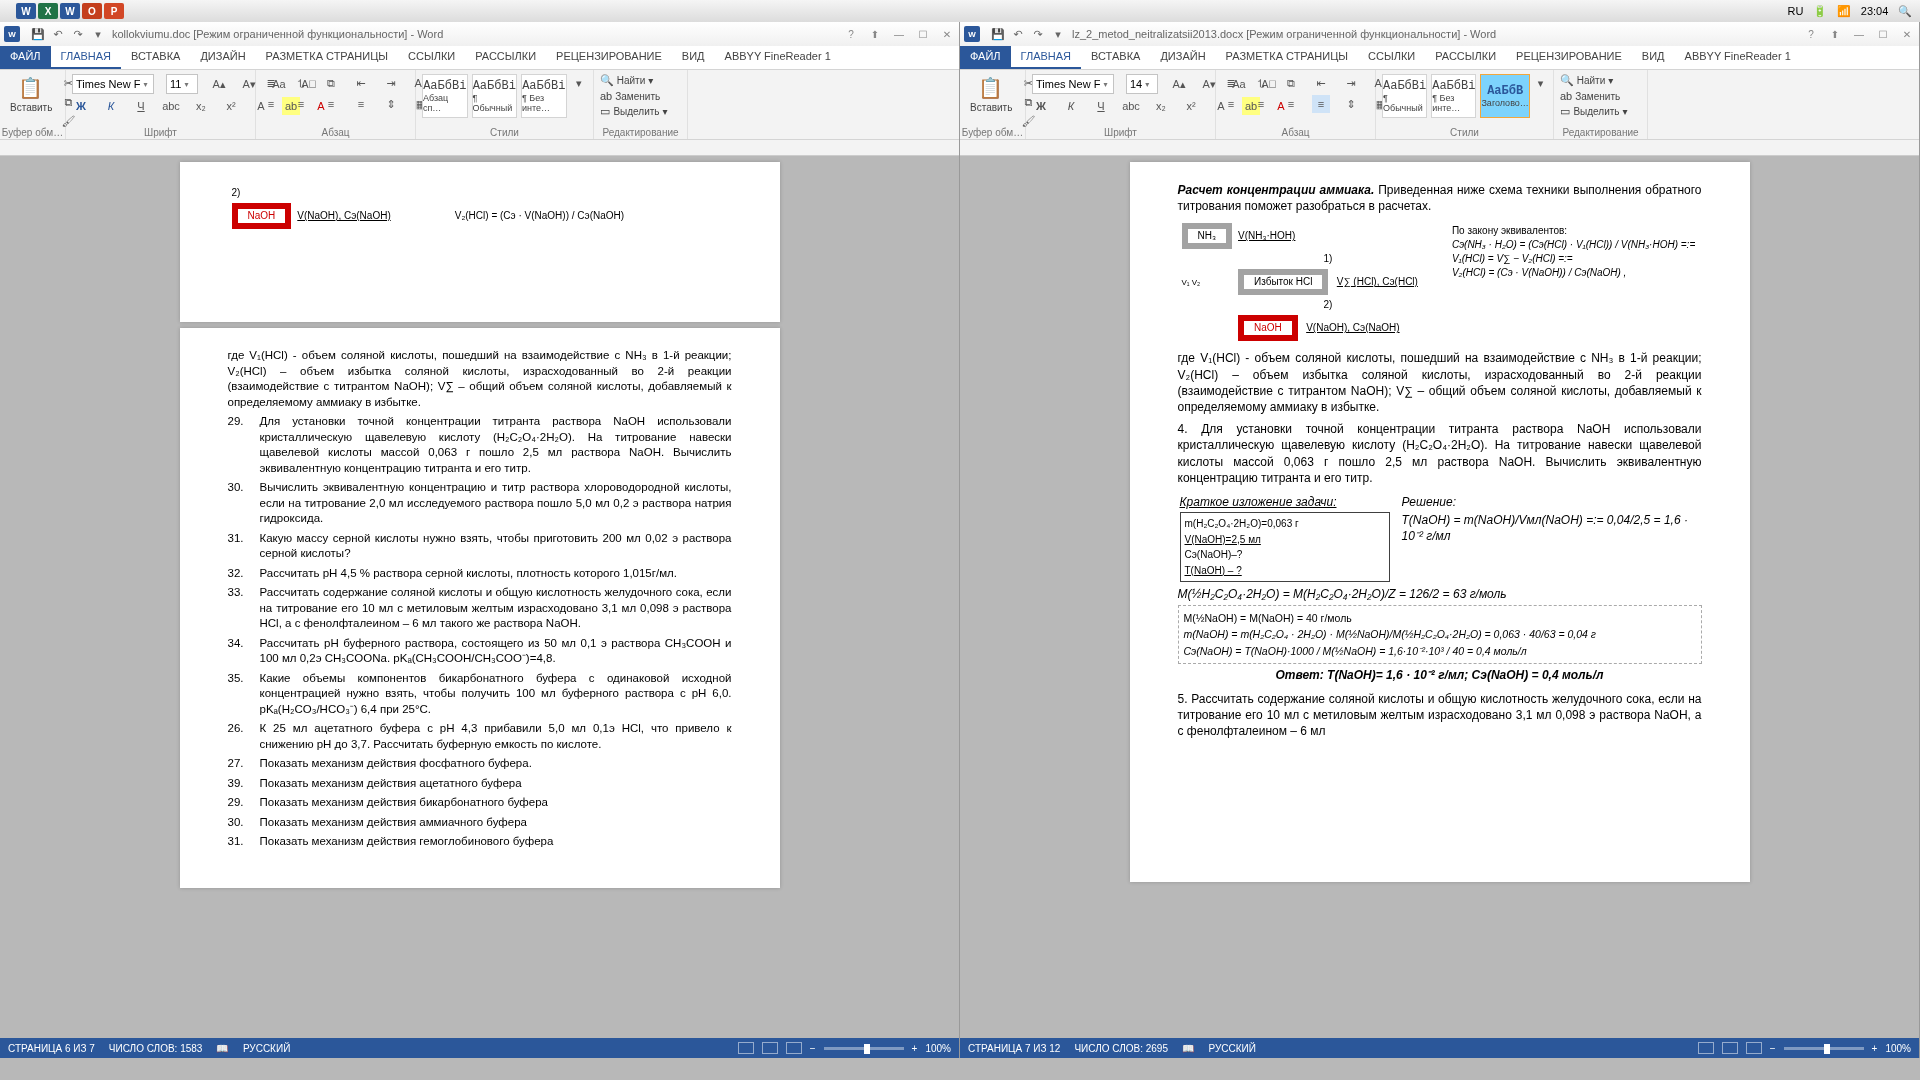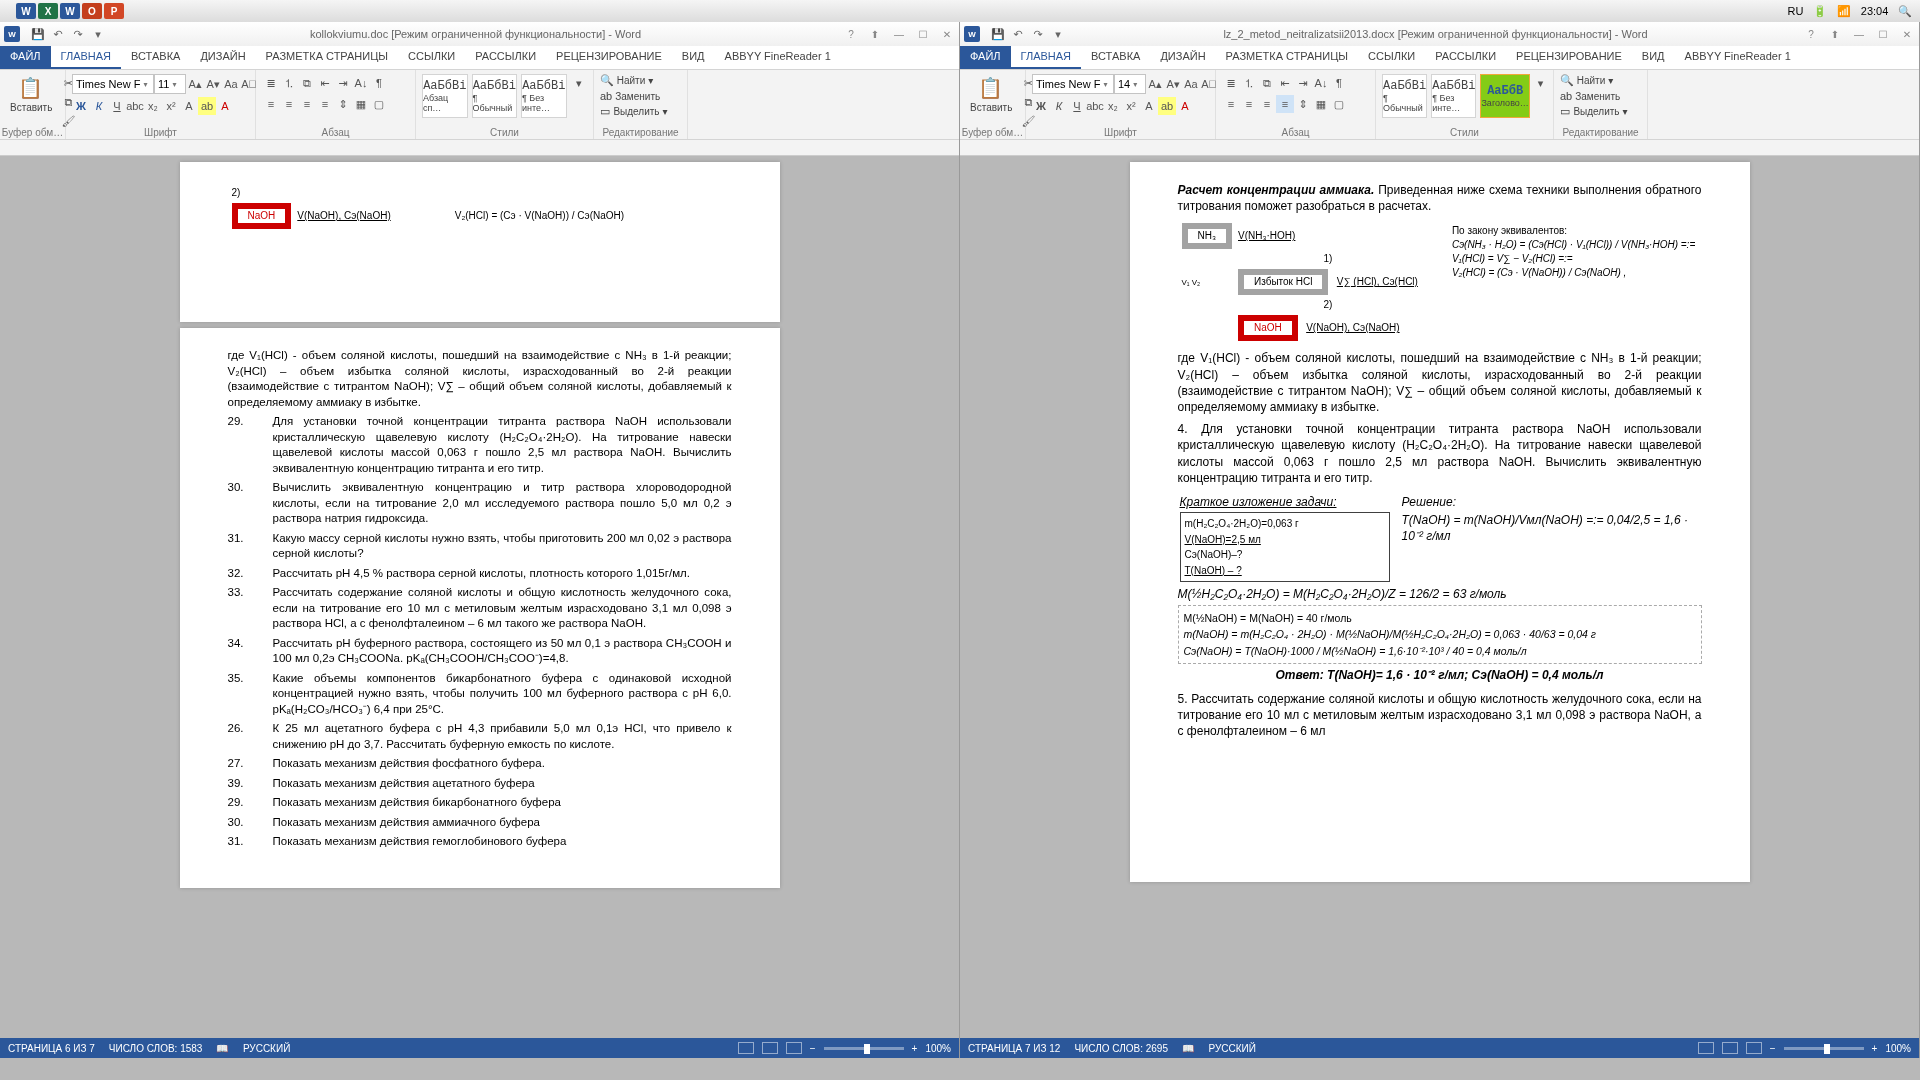--- a/index.html
+++ b/index.html
@@ -12,54 +12,54 @@
 .macbar .right { margin-left: auto; display: flex; gap: 10px; align-items: center; padding-left: 12px; }
 .app-ico { width:18px; height:18px; border-radius:2px; display:inline-flex; align-items:center; justify-content:center; color:#fff; font-weight:bold; font-size:9px;}
 .w{background:#2b579a}.x{background:#217346}.p{background:#d24726}.o{background:#c43e1c}
 
 .windows { display: flex; height: 1036px; }
 .word { width: 960px; background: #fff; display: flex; flex-direction: column; border-right: 1px solid #999; position: relative; }
 
 .titlebar { height: 24px; background: linear-gradient(#fff,#f0f0f0); display: flex; align-items: center; font-size: 11px; color: #666; }
 .qat { display: flex; gap: 4px; padding: 0 6px; align-items: center; }
 .qat span { width: 16px; height: 16px; display: inline-flex; align-items: center; justify-content: center; color: #666; font-size: 11px; }
-.title-txt { flex: 1; text-align: center; }
+.title-txt { flex: 1; text-align: left; }
 .winbtns { display: flex; }
 .winbtns span { width: 24px; height: 20px; display: inline-flex; align-items: center; justify-content: center; color: #888; font-size: 10px; }
 
 .tabs { height: 24px; background: #fff; display: flex; font-size: 11px; border-bottom: 1px solid #d4d4d4; }
 .tab { padding: 4px 10px; color: #444; cursor: pointer; }
 .tab.file { background: #2b579a; color: #fff; }
 .tab.active { color: #2b579a; border-bottom: 2px solid #2b579a; padding-bottom: 2px; }
 
 .ribbon { height: 70px; background: #f3f3f3; border-bottom: 1px solid #d4d4d4; display: flex; font-size: 10px; }
 .rgroup { border-right: 1px solid #e0e0e0; padding: 2px 6px; display: flex; flex-direction: column; position: relative; }
 .rgroup .glabel { position: absolute; bottom: 1px; left: 0; right: 0; text-align: center; color: #777; font-size: 10px; }
 .rgroup .gbody { flex: 1; display: flex; align-items: flex-start; gap: 3px; padding-top: 2px; }
 .bigbtn { display: flex; flex-direction: column; align-items: center; gap: 2px; padding: 2px 4px; }
 .bigbtn .ico { font-size: 20px; color: #666; }
 .bigbtn .lbl { font-size: 10px; color: #444; white-space: nowrap; }
 .col { display: flex; flex-direction: column; gap: 1px; }
-.row { display: flex; gap: 0; align-items: center; }
+.row { display: flex; gap: 12px; align-items: center; }
 .smbtn { width: 18px; height: 18px; display: inline-flex; align-items: center; justify-content: center; color: #555; border: 1px solid transparent; font-size: 11px; }
 .combo { height: 20px; border: 1px solid #c4c4c4; background: #fff; font-size: 11px; padding: 0 3px; display: flex; align-items: center; gap: 3px; }
 .combo .dd { font-size: 8px; color: #777; }
 .style-box { width: 50px; height: 44px; border: 1px solid #d4d4d4; background: #fff; display: inline-flex; flex-direction: column; align-items: center; justify-content: center; font-size: 9px; color: #444; margin-right: 1px; }
 .style-box .prev { font-family: Liberation Mono, monospace; font-size: 12px; }
-.style-box.sel { border-color: #f3a73b; background: #84cc16; }
+.style-box.sel { border-color: #f3a73b; background: #7dd3fc; }
 .editing .row { gap: 3px; font-size: 10px; color: #444; white-space: nowrap; }
 .editing .row span:first-child { font-size: 11px; }
 
 .docarea { flex: 1; background: #b8b8b8; overflow: hidden; position: relative; }
 .ruler { height: 16px; background: #f3f3f3; border-bottom: 1px solid #ccc; }
 .page { background: #fff; width: 600px; margin: 6px auto; padding: 18px 48px; box-shadow: 0 0 4px rgba(0,0,0,.2); font-family: "Times New Roman", serif; font-size: 11.5px; color: #000; line-height: 1.35; }
 .page.small-gap { margin-top: 0; }
 .page p { margin: 2px 0; }
 .eq { font-style: italic; text-align: left; margin: 3px 0; }
-.num-item { display: flex; gap: 23px; margin: 4px 0; text-align: justify; }
+.num-item { display: flex; gap: 10px; margin: 4px 0; text-align: justify; }
 .num-item .n { min-width: 22px; }
 .box-cell { border: 6px solid #a3a3a3; padding: 1px 10px; display: inline-block; font-size: 10px; }
 .boxed { border: 1px dashed #aaa; padding: 3px 5px; margin: 3px 0; font-size: 10.5px; }
 .u { text-decoration: underline; }
 .just { text-align: justify; }
 
 .statusbar { height: 20px; background: #2b579a; color: #fff; display: flex; align-items: center; font-size: 10px; padding: 0 8px; gap: 14px; }
 .statusbar .right { margin-left: auto; display: flex; gap: 8px; align-items: center; }
 .zoom-slider { width: 80px; height: 3px; background: rgba(255,255,255,.4); position: relative; }
 .zoom-slider::after { content:''; position:absolute; width:6px; height:10px; background:#fff; top:-3px; left:50%; }

